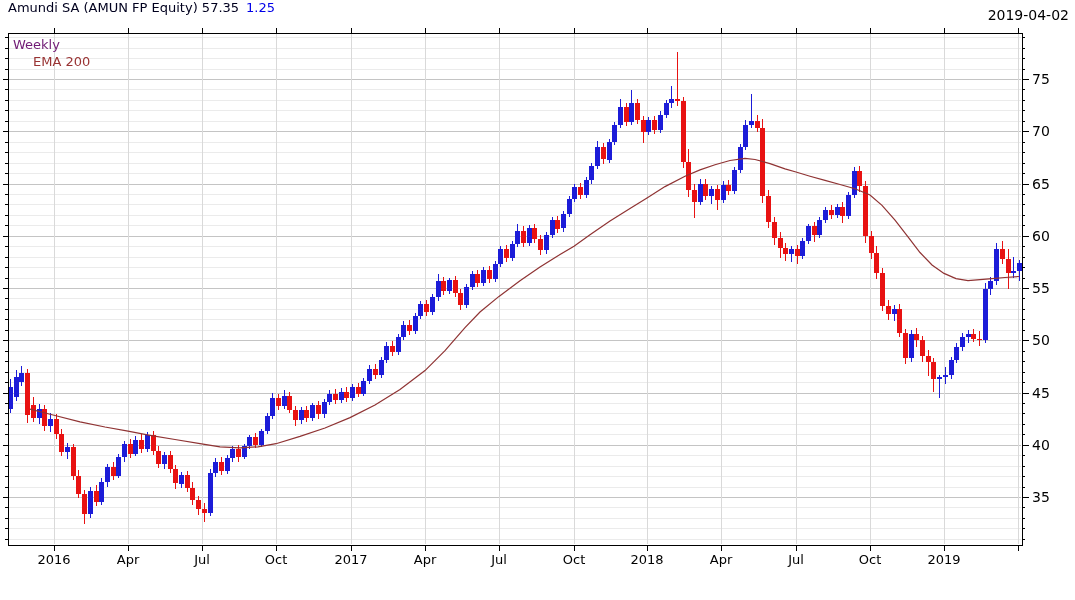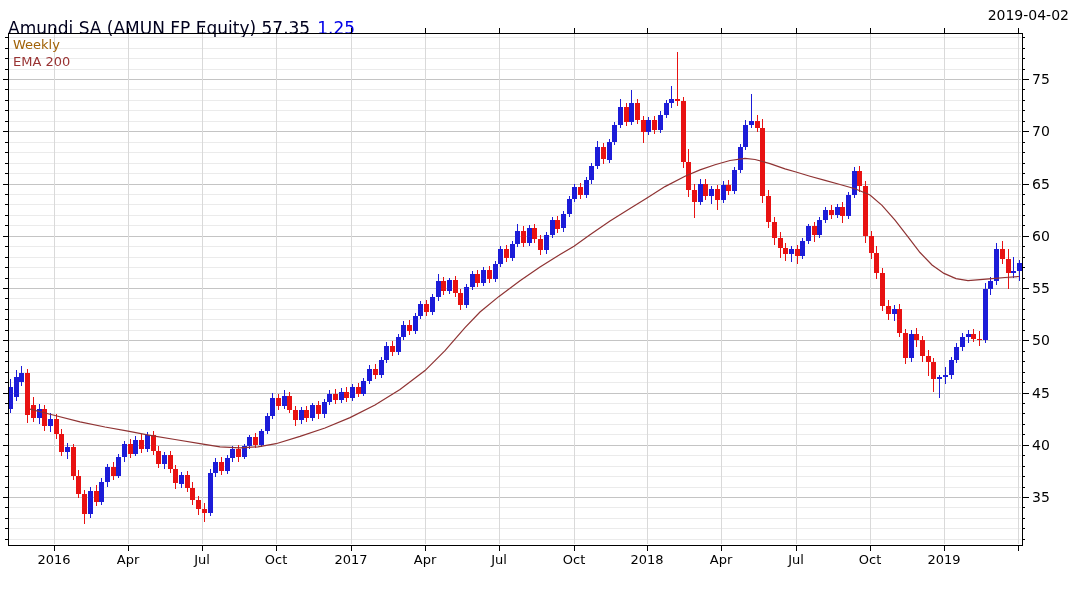--- a/index.html
+++ b/index.html
@@ -1,23 +1,23 @@
 <!DOCTYPE html>
 <html><head>
 <meta charset="utf-8">
 <style>
   html,body{margin:0;padding:0;background:#ffffff;}
   #page{position:relative;width:1075px;height:600px;background:#ffffff;overflow:hidden;
         font-family:"DejaVu Sans","Liberation Sans",sans-serif;}
-  #chart-title{position:absolute;left:8px;top:18px;font-size:17px;color:#00001e;white-space:nowrap;}
+  #chart-title{position:absolute;left:8px;top:0;font-size:13px;color:#00001e;white-space:nowrap;}
   #chart-title .chg{color:#0000e8;margin-left:7px;}
   #chart-date{position:absolute;right:6px;top:7px;font-size:14px;color:#000000;}
   #legend{position:absolute;left:13px;top:36px;line-height:17px;font-size:13px;}
-  #legend .l1{color:#a16207;}
-  #legend .l2{color:#993333;}
+  #legend .l1{color:#701a75;}
+  #legend .l2{color:#993333;margin-left:20px;}
   #chart-svg{position:absolute;left:0;top:0;}
   #footer-link{position:absolute;left:2px;top:569px;font-size:15px;color:#0000cc;text-decoration:none;}
   #footer-copy{position:absolute;right:5px;top:573px;font-size:13px;color:#a6a6a6;}
 </style>
 </head>
 <body>
 
 <div id="page">
   <div id="chart-title">
     <span>Amundi SA (AMUN FP Equity) 57.35</span><span class="chg">1.25</span>

